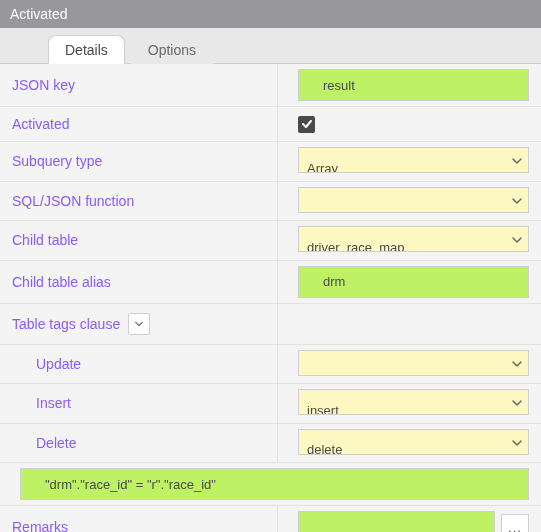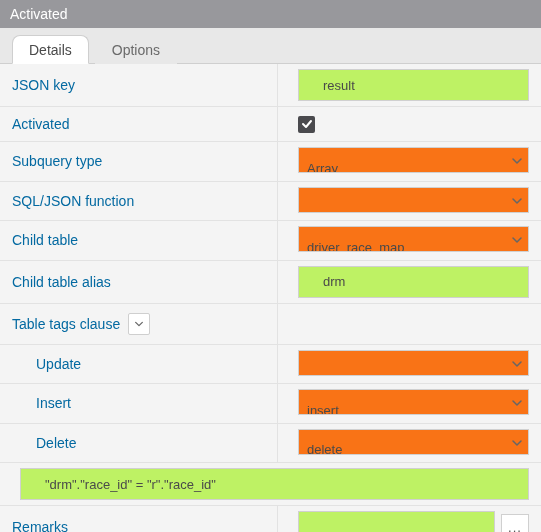--- a/index.html
+++ b/index.html
@@ -35,34 +35,35 @@
       border-bottom: none;
       cursor: pointer;
       position: relative;
       top: 1px;
     }
     .tab.active {
       background: #fff;
       color: #4a4a4a;
       border: 1px solid #cfcfcf;
       border-bottom: 1px solid #fff;
+      margin-left: 36px;
     }
     .form {
       background: #fff;
     }
     .row {
       display: flex;
       align-items: stretch;
       border-bottom: 1px solid #e2e2e2;
     }
     .label-cell {
       width: 278px;
       padding: 9px 12px;
       background: #f4f4f4;
-      color: #0369a1;
+      color: #8b5cf6;
       display: flex;
       align-items: center;
       gap: 8px;
       border-right: 1px solid #e2e2e2;
     }
     .label-cell.indent {
       padding-left: 36px;
     }
     .value-cell {
       flex: 1;
@@ -82,21 +83,21 @@
       font-family: inherit;
     }
     .select-wrap {
       position: relative;
       width: 100%;
     }
     .select-input {
       width: 100%;
       height: 26px;
       border: 1px solid #d0d0d0;
-      background: #f97316;
+      background: #fef9c3;
       padding: 16px 24px 0 8px;
       font-size: 13px;
       color: #4a4a4a;
       font-family: inherit;
     }
     .chev {
       position: absolute;
       right: 6px;
       top: 50%;
       transform: translateY(-50%);

